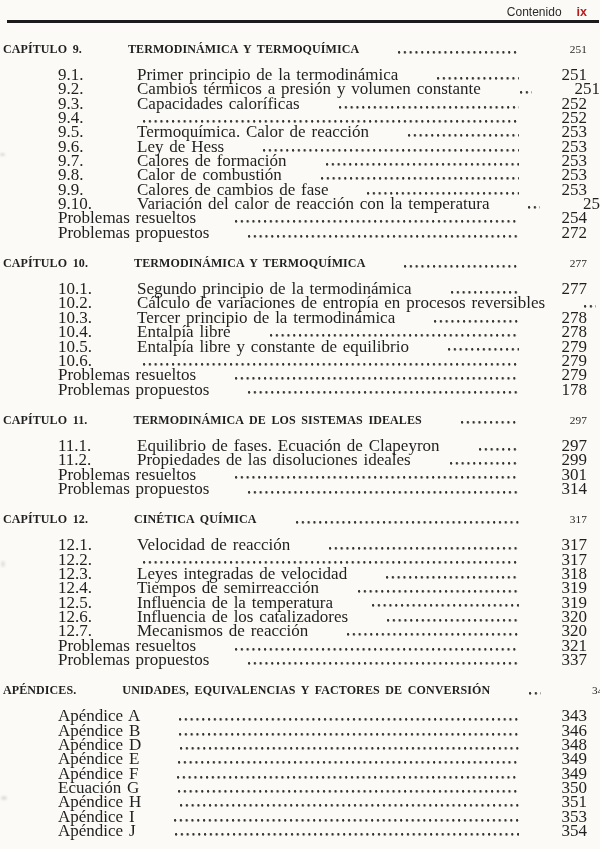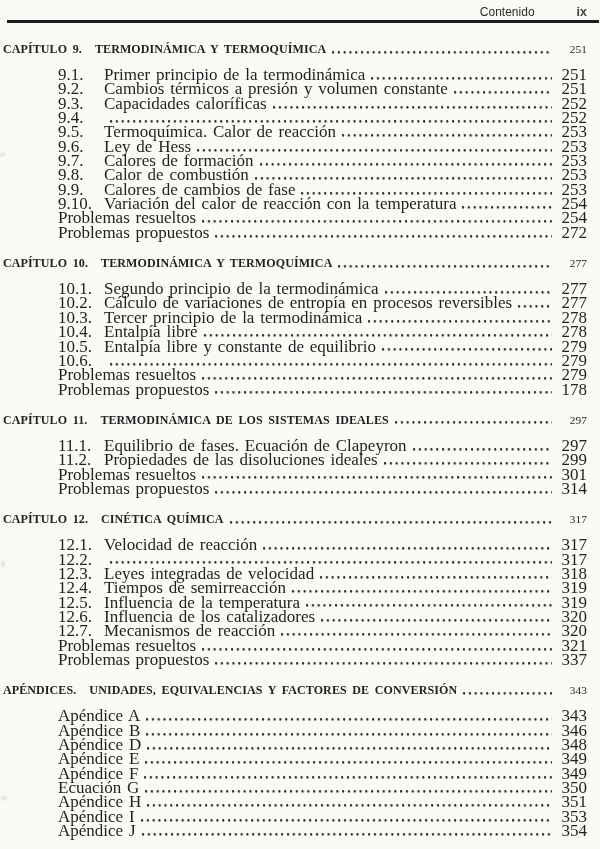--- a/index.html
+++ b/index.html
@@ -11,27 +11,27 @@
   }
 
   
   .running-header {
     display: flex; justify-content: flex-end; align-items: baseline;
     padding: 5px 13px 0 0; height: 13px;
     font-family: "Liberation Sans", "DejaVu Sans", sans-serif;
     font-size: 12px;
   }
   .rh-title { color: #2b2b2b; text-align: right; }
-  .rh-page  { font-weight: 700; font-size: 12.5px; margin-left: 42px; color: #404040; }
+  .rh-page  { font-weight: 700; font-size: 12.5px; margin-left: 15px; color: #b91c1c; }
   .rule { height: 3px; background: #1b1b1b; margin: 2px 1px 0 7px; }
 
   
   .toc { padding: 19px 13px 0 3px; }
   .chapter { margin-bottom: 16px; }
-  .row { display: flex; align-items: flex-end; }
+  .row { display: flex; align-items: flex-end; gap: 33px; }
 
   .heading {
     font-weight: 700; font-size: 12px; line-height: 14px;
     margin-bottom: 12px; letter-spacing: 0.1px; word-spacing: 2.5px;
     white-space: nowrap;
   }
   .ch-label { margin-right: 13px; flex-shrink: 0; }
   .heading .pg { font-weight: 400; font-size: 11.3px; word-spacing: normal; }
 
   .items { padding-left: 55px; }

